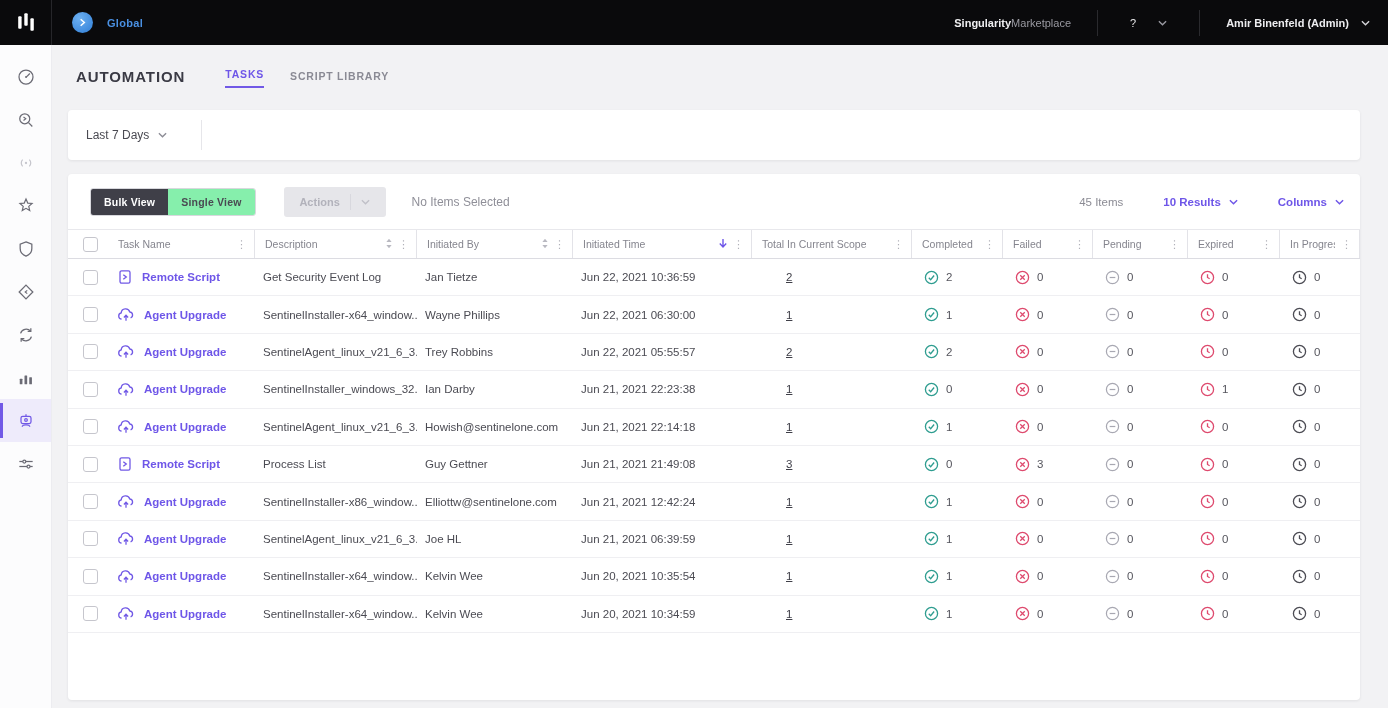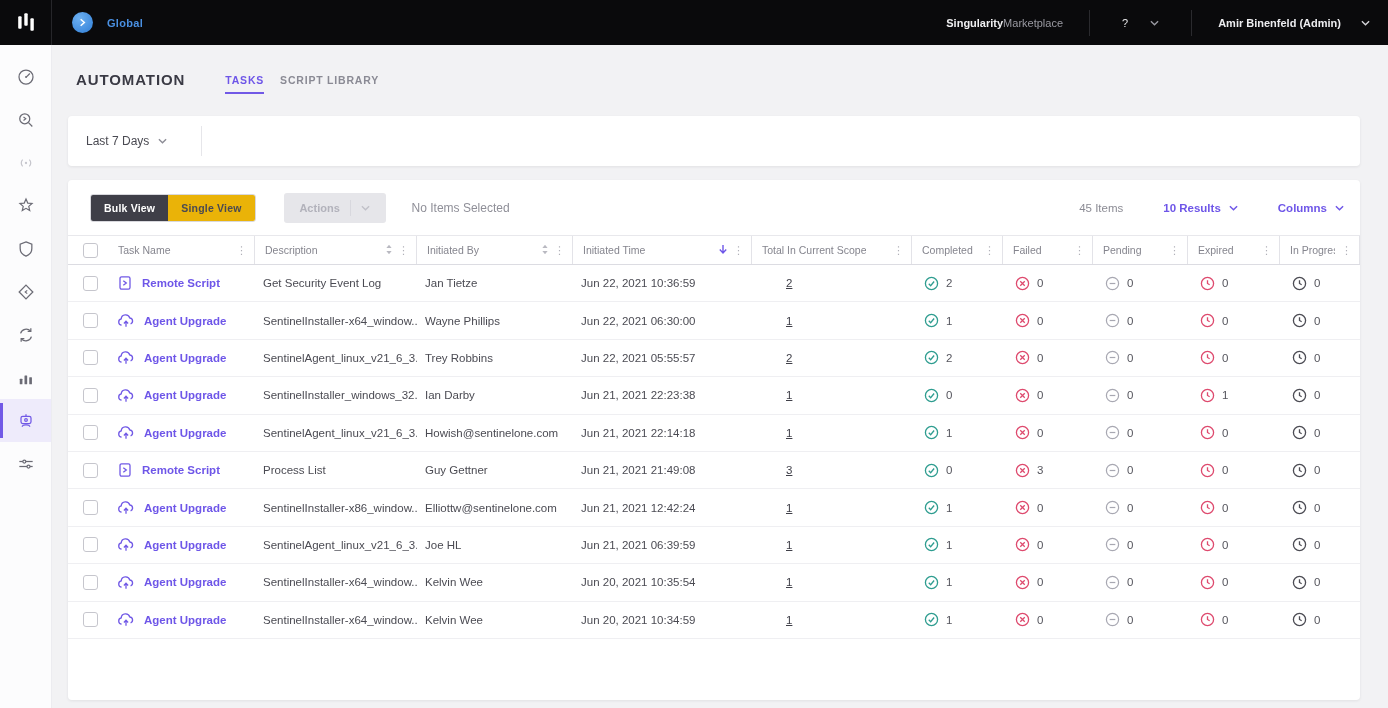--- a/index.html
+++ b/index.html
@@ -14,58 +14,58 @@
   .globe { width:21px; height:21px; border-radius:50%; background:radial-gradient(circle at 35% 30%, #6db1f2, #2f7dd6);
     display:flex; align-items:center; justify-content:center; }
   .scope-label { color:#4a90e2; font-size:11px; font-weight:bold; letter-spacing:.3px; }
   .topbar-right { margin-left:auto; display:flex; align-items:center; height:100%; margin-right:18px; }
   .mk { display:flex; gap:0; align-items:center; cursor:pointer; padding-right:26px; }
   .mk-b { color:#f0f0f2; font-size:11px; font-weight:bold; }
   .mk-l { color:#9a9aa2; font-size:11px; }
   .tb-div { width:1px; height:26px; background:#2a2a2e; }
   .help { display:flex; align-items:center; gap:22px; color:#e8e8ea; font-size:11px;
     padding:0 32px; cursor:pointer; }
-  .user { display:flex; align-items:center; gap:20px; color:#ededf0; font-size:11px; font-weight:bold;
+  .user { display:flex; align-items:center; gap:12px; color:#ededf0; font-size:11px; font-weight:bold;
     padding-left:26px; cursor:pointer;text-align:center; }
   .chev { flex:none; }
 
   
   .shell { display:flex; height:663px; }
   .sidebar { width:52px; background:#fcfcfd; border-right:1px solid #ececf0; padding-top:10px;
     display:flex; flex-direction:column; }
   .nav-item { height:43px; display:flex; align-items:center; justify-content:center;
     color:#6b6b75; cursor:pointer; position:relative; }
   .nav-item.disabled { color:#c6c6cd; }
   .nav-item.active { background:#eeebfb; color:#7159e6; }
   .nav-item.active::before { content:""; position:absolute; left:0; top:4px; bottom:4px; width:3px; background:#7159e6; }
 
   .content { flex:1; padding:0 28px 8px 16px; display:flex; flex-direction:column; }
 
   
   .page-head { display:flex; align-items:center; padding:20px 8px 22px 8px; }
   .page-head h1 { font-size:15px; letter-spacing:.9px; color:#3a3a44; font-weight:bold; }
-  .tabs { display:flex; gap:16px; margin-left:40px; margin-top:9px; }
+  .tabs { display:flex; gap:26px; margin-left:40px; margin-top:3px;align-items:flex-end; }
   .tab { font-size:10.5px; font-weight:bold; letter-spacing:.8px; color:#8a8a94;
     padding-bottom:6px; cursor:pointer; }
   .tab.active { color:#6e56e8; border-bottom:2.5px solid #7159e6; }
 
   
   .filter-card { background:#fff; border-radius:4px; box-shadow:0 1px 3px rgba(20,20,40,.08);
     height:50px; display:flex; align-items:center; padding:0 18px; }
   .time-range { display:flex; align-items:center; gap:9px; font-size:12px; color:#4a4a52;
     cursor:pointer; padding-right:34px; }
   .v-div { width:1px; height:30px; background:#e6e6ea; }
   .filter-input { font-size:12px; color:#9a9aa2; padding-left:30px; flex:1; cursor:text; }
 
   
   .table-card { background:#fff; border-radius:4px; box-shadow:0 1px 3px rgba(20,20,40,.08);
     margin-top:14px; flex:1; display:flex; flex-direction:column; overflow:hidden; }
   .toolbar { display:flex; align-items:center; padding:13px 16px 12px 22px;text-align:right; }
   .seg { display:flex; border:1px solid #d8d8dd; border-radius:3px; overflow:hidden; }
-  .seg-btn { padding:7px 13px; font-size:10.5px; font-weight:bold; color:#4a4a52; background:#eab308;
+  .seg-btn { padding:7px 13px; font-size:10.5px; font-weight:bold; color:#4a4a52; background:#86efac;
     cursor:pointer; letter-spacing:.2px; }
   .seg-btn.seg-active { background:#3f3f48; color:#fff; }
   .actions-btn { margin-left:28px; background:#e6e6ea; border-radius:3px; height:30px; width:102px;
     display:flex; align-items:center; justify-content:center; gap:10px; color:#b2b2bb;
     font-size:11px; font-weight:bold; cursor:default; }
   .act-sep { width:1px; height:16px; background:#d8d8de; }
   .sel-status { margin-left:26px; font-size:12px; color:#8f8f98; }
   .toolbar-right { margin-left:auto; display:flex; align-items:center; gap:40px; }
   .items-count { font-size:11.5px; color:#8b8b94; }
   .link-dd { display:flex; align-items:center; gap:8px; color:#6e56e8; font-size:11.5px;

